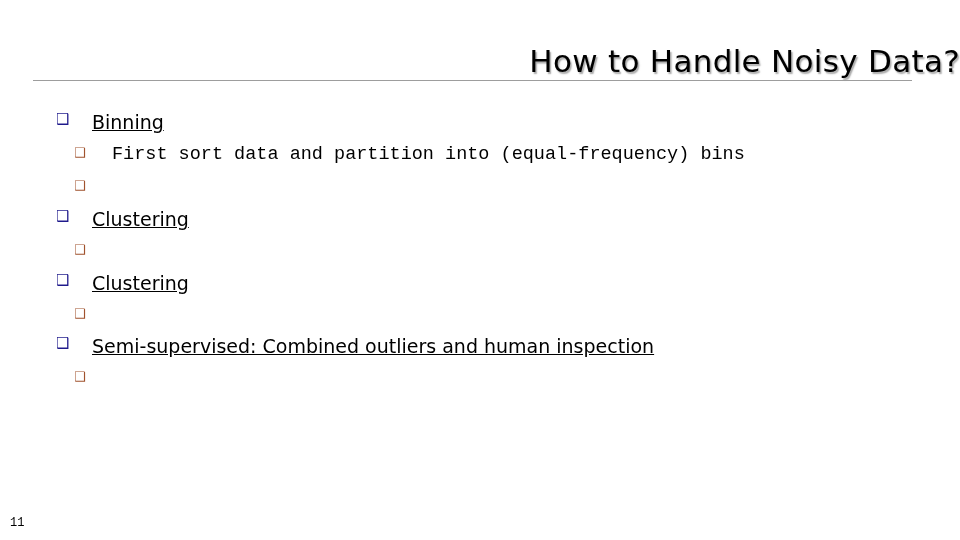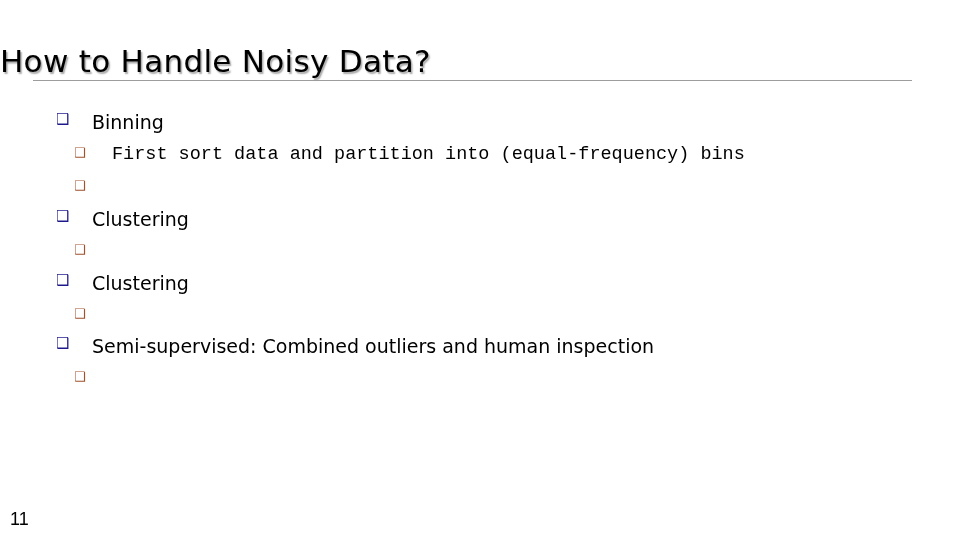--- a/index.html
+++ b/index.html
@@ -21,21 +21,21 @@
     height: 540px;
     background: #ffffff;
   }
 
   
   .slide-title {
     position: absolute;
     left: 0;
     top: 22px;
     width: 960px;
-    text-align: left;
+    text-align: right;
     font-family: "DejaVu Sans", "Liberation Sans", sans-serif;
     font-size: 31px;
     font-weight: 400;
     letter-spacing: 0.3px;
     color: #000000;
     text-shadow: 1.5px 1.5px 1.5px rgba(140,140,140,0.75);
     white-space: nowrap;
   }
 
   .title-rule {
@@ -73,20 +73,21 @@
     width: 36px;
     font-family: "DejaVu Sans", "Liberation Sans", sans-serif;
     font-size: 15px;
     color: #1f1a8c;
     line-height: 1.30;
   }
   .lvl1 .bullet-text {
     flex: 1 1 auto;
     font-size: 19px;
     line-height: 1.30;
+    text-decoration: underline;
   }
 
   
   .lvl2 {
     padding-left: 74px;
     margin-bottom: 8px;
   }
   .lvl2 .bullet-glyph {
     flex: 0 0 auto;
     width: 38px;
@@ -115,23 +116,23 @@
   .row-clustering   { margin-bottom: 7px; }
   .row-detectremove { margin-bottom: 11px; }
   .row-semisup      { margin-bottom: 7px; }
   .row-detectsusp   { margin-bottom: 0; }
 
   
   .page-number {
     position: absolute;
     left: 10px;
     bottom: 10px;
-    font-size: 18px;
+    font-size: 12px;
     color: #000000;
-    font-family: Liberation Sans, sans-serif;
+    font-family: Liberation Mono, monospace;
   }
 </style>
 </head>
 <body>
 
 <div class="slide">
 
   <h1 class="slide-title">How to Handle Noisy Data?</h1>
 
   <div class="title-rule"></div>

